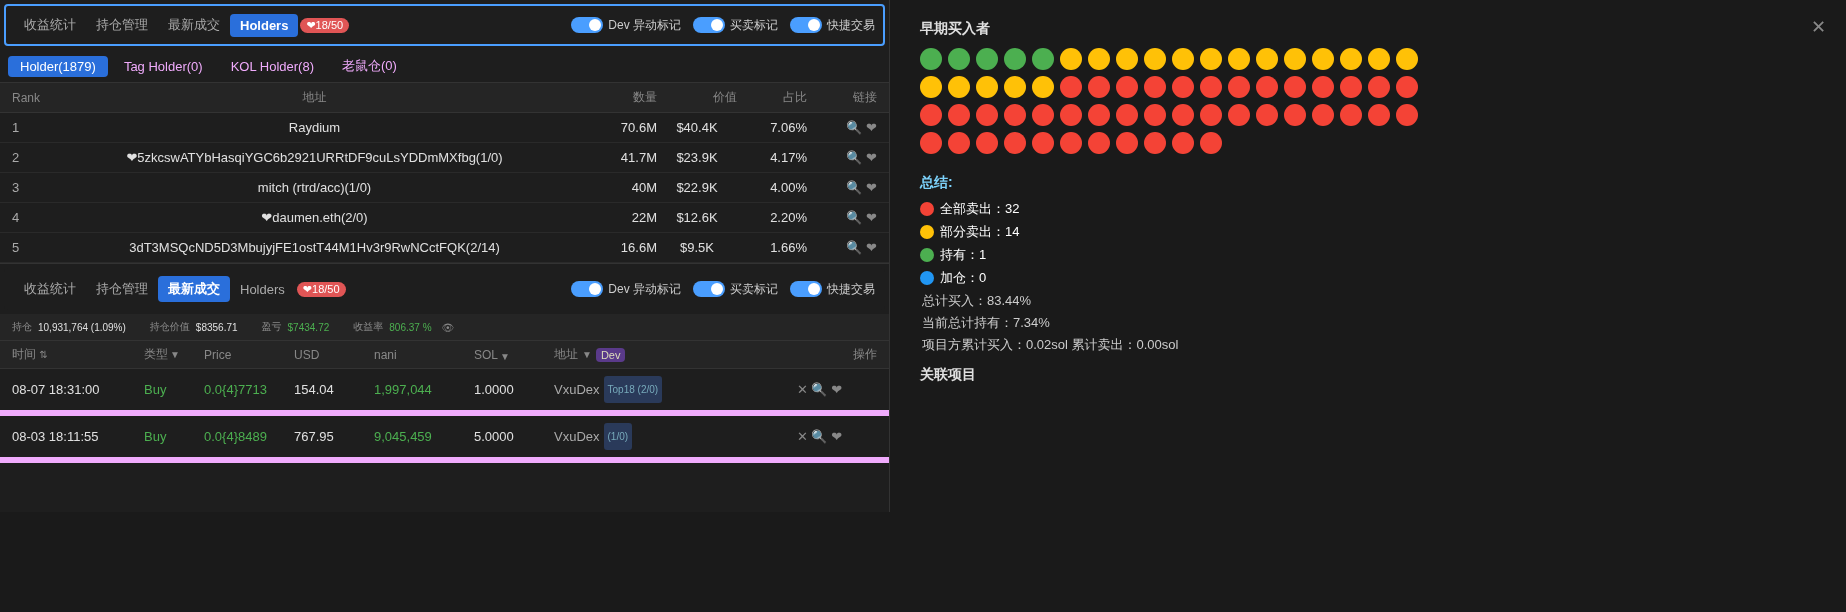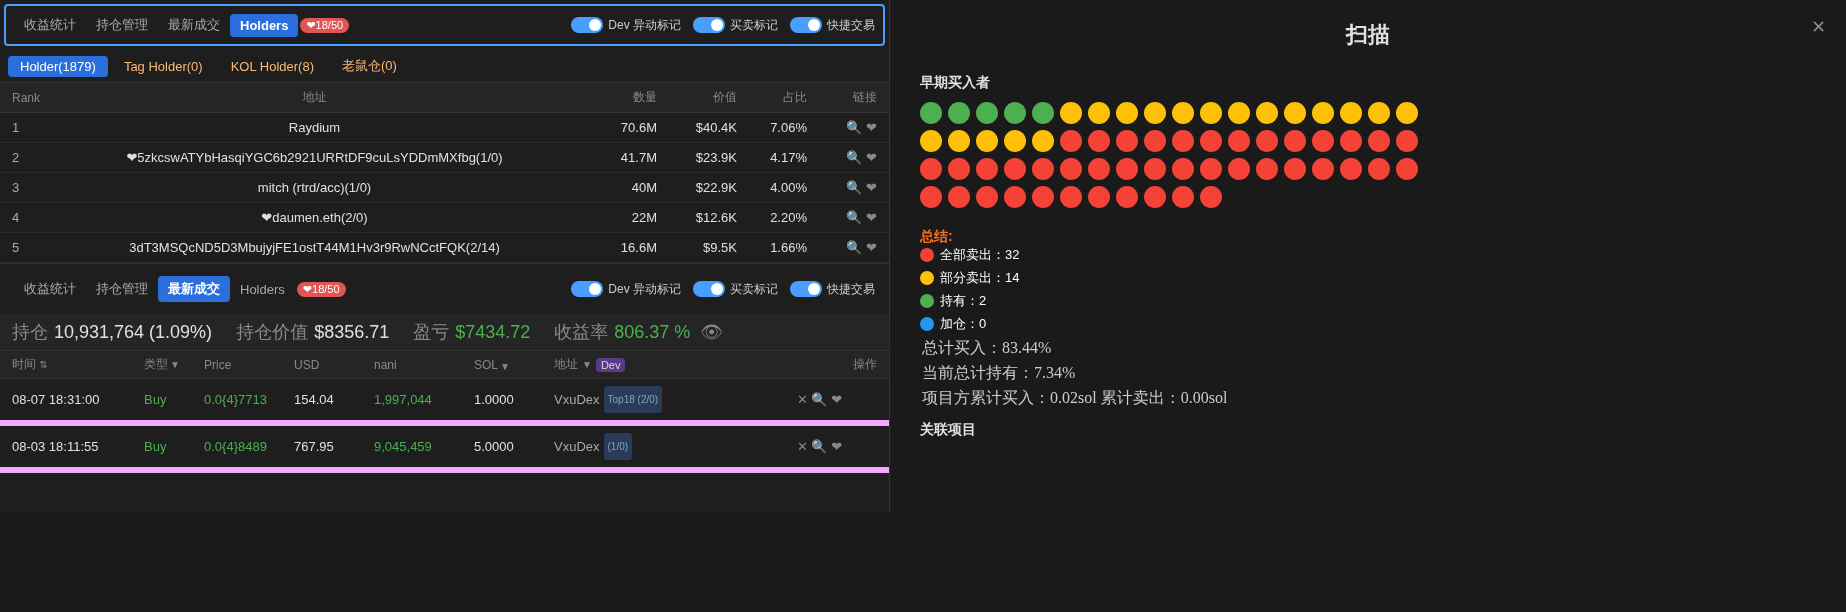--- a/index.html
+++ b/index.html
@@ -102,21 +102,21 @@
       display: flex;
       align-items: center;
       padding: 4px 8px;
       gap: 4px;
     }
 
     .sub-tab {
       padding: 3px 12px;
       border-radius: 4px;
       cursor: pointer;
-      color: #fdba74;
+      color: #f0abfc;
       font-size: 13px;
     }
     .sub-tab.active {
       background: #2a6fdb;
       color: #fff;
     }
 
     .table-header {
       display: flex;
       align-items: center;
@@ -139,39 +139,39 @@
       display: flex;
       align-items: center;
       padding: 7px 12px;
       border-bottom: 1px solid #2a2a2a;
       font-size: 13px;
     }
 
     .rank-num { color: #aaa; }
     .addr-text { color: #e0e0e0; text-align: center; flex: 1; }
     .qty-val { color: #e0e0e0; text-align: right; }
-    .price-val { color: #e0e0e0; text-align: right; }
+    .price-val { color: #e0e0e0; text-align: center; }
     .pct-val { color: #e0e0e0; text-align: right; }
     .link-icons { display: flex; gap: 6px; justify-content: flex-end; color: #888; }
 
     
     .bottom-section {
       height: 306px;
       background: #1e1e1e;
       display: flex;
       flex-direction: column;
     }
 
     .stats-row {
       display: flex;
       align-items: center;
       padding: 6px 12px;
       background: #252525;
       gap: 24px;
-      font-size: 18px;
+      font-size: 10px;
     }
 
     .stat-item { display: flex; align-items: center; gap: 6px; }
     .stat-label { color: #888; }
     .stat-value { color: #e0e0e0; }
     .stat-green { color: #4caf50; }
     .stat-eye { color: #888; cursor: pointer; margin-left: 4px; }
 
     .trade-header {
       display: flex;
@@ -278,46 +278,45 @@
       display: inline-block;
     }
     .dot-green { background: #4caf50; }
     .dot-yellow { background: #ffc107; }
     .dot-red { background: #f44336; }
 
     .summary-section { margin-top: 4px; }
     .summary-title {
       font-size: 14px;
       font-weight: 600;
-      color: #f97316;
-      margin-bottom: 0;
+      color: #7dd3fc;
+      margin-bottom: 8px;
     }
 
     .summary-item {
       display: flex;
       align-items: center;
       gap: 6px;
       margin-bottom: 5px;
       font-size: 13px;
       color: #ffffff;
     }
 
     .dot-sm {
       width: 14px;
       height: 14px;
       border-radius: 50%;
       display: inline-block;
     }
 
     .summary-detail {
-      font-size: 16px;
+      font-size: 13px;
       color: #ccc;
       margin-bottom: 4px;
       padding-left: 2px;
-      font-family: Liberation Serif, serif;
     }
 
     .related-title {
       font-size: 14px;
       font-weight: 600;
       color: #e0e0e0;
       margin-top: 12px;
     }
 
     .tab-bar-row {
@@ -510,21 +509,20 @@
       <span class="tc-addr">
         <span class="addr-link">VxuDex</span>
         <span class="top-badge">(1/0)</span>
       </span>
       <span class="tc-op op-icons">✕ 🔍 ❤</span>
     </div>
   </div>
 </div>
 
 <div class="right-panel">
-  <div class="scan-title">扫描</div>
   <div class="close-btn">✕</div>
 
   <div class="section-title">早期买入者</div>
 
   <div class="dots-grid">
 
     <div class="dots-row">
       <span class="dot dot-green"></span>
       <span class="dot dot-green"></span>
       <span class="dot dot-green"></span>
@@ -608,21 +606,21 @@
     <div class="summary-item">
       <span class="dot-sm" style="background:#f44336;"></span>
       <span>全部卖出：32</span>
     </div>
     <div class="summary-item">
       <span class="dot-sm" style="background:#ffc107;"></span>
       <span>部分卖出：14</span>
     </div>
     <div class="summary-item">
       <span class="dot-sm" style="background:#4caf50;"></span>
-      <span>持有：2</span>
+      <span>持有：1</span>
     </div>
     <div class="summary-item">
       <span class="dot-sm" style="background:#2196f3;"></span>
       <span>加仓：0</span>
     </div>
 
     <div class="summary-detail">总计买入：83.44%</div>
     <div class="summary-detail">当前总计持有：7.34%</div>
     <div class="summary-detail">项目方累计买入：0.02sol  累计卖出：0.00sol</div>
   </div>

